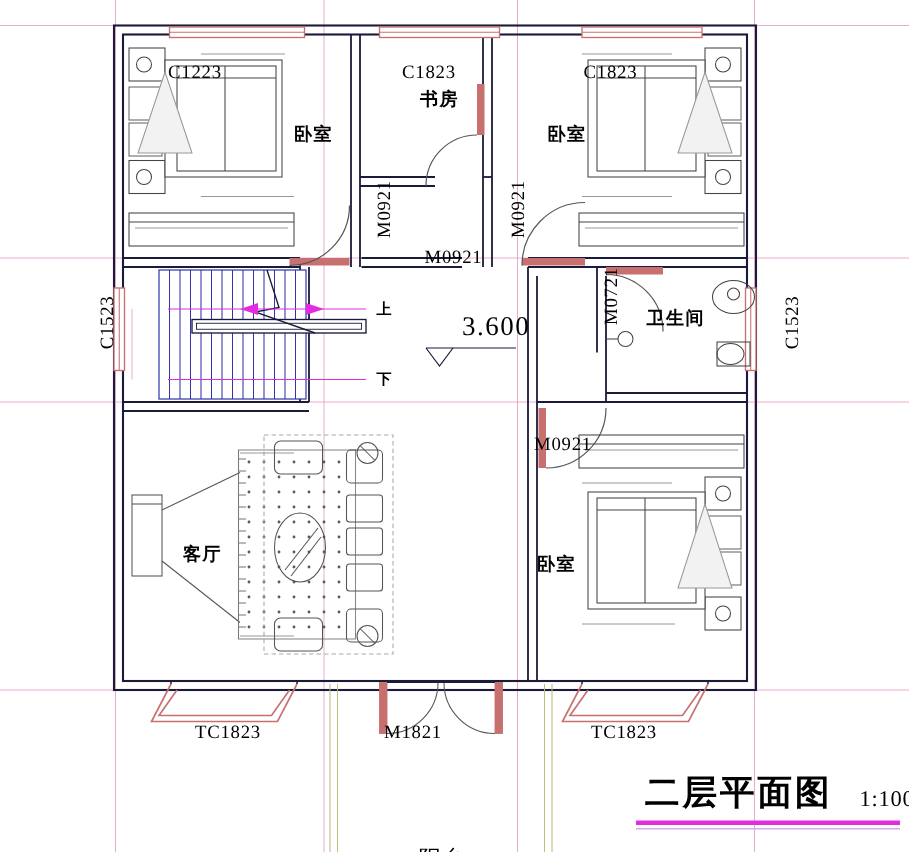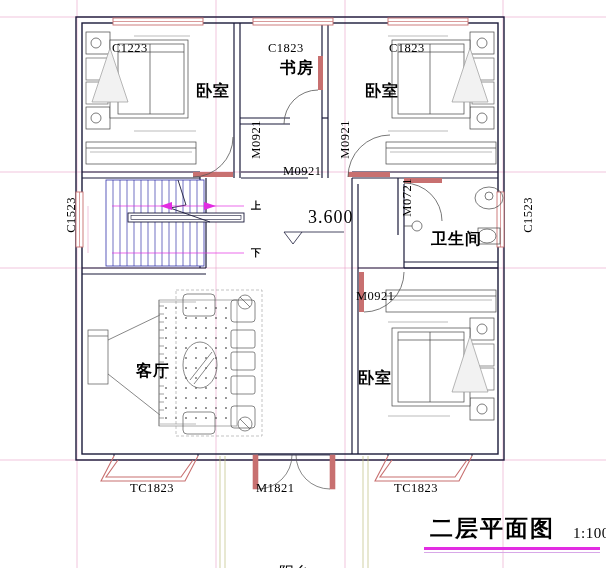--- a/index.html
+++ b/index.html
@@ -1,21 +1,21 @@
 <!DOCTYPE html>
 <html><head>
 <meta charset="utf-8">
 <style>
   html,body{margin:0;padding:0;background:#ffffff;}
   body{width:606px;height:568px;overflow:hidden;
        font-family:"Liberation Sans","DejaVu Sans",sans-serif;}
   #stage{position:relative;width:606px;height:568px;background:#ffffff;}
   svg.layer{position:absolute;left:0;top:0;width:606px;height:568px;}
   .lbl{position:absolute;white-space:nowrap;color:#000;}
-  .room{font-weight:bold;font-size:16px;letter-spacing:1px;}
+  .room{font-weight:bold;font-size:12px;letter-spacing:1px;}
   .code{font-size:12.5px;font-family:"Liberation Serif","DejaVu Serif",serif;letter-spacing:0.5px;margin-top:40px;}
   .codev{font-size:12.5px;font-family:"Liberation Serif","DejaVu Serif",serif;
          letter-spacing:0.5px;transform-origin:left top;}
   .elev{font-size:18px;font-family:"Liberation Serif","DejaVu Serif",serif;letter-spacing:1px;}
   .arrowlbl{font-size:10px;font-weight:bold;}
   .title{font-size:23px;font-weight:bold;letter-spacing:2px;}
   .scale{font-size:15px;font-family:"Liberation Serif","DejaVu Serif",serif;letter-spacing:0.5px;}
   .titleline{position:absolute;background:#e22ce2;height:3px;}
   .titleline2{position:absolute;background:#d8a8e8;height:1px;}
   .balcony{font-size:15px;font-weight:normal;letter-spacing:1px;margin-top:40px;}
@@ -395,22 +395,22 @@
       <line x1="90" y1="152" x2="192" y2="152"></line>
       <line x1="390" y1="152" x2="492" y2="152"></line>
       <line x1="390" y1="300" x2="492" y2="300"></line>
     </g>
 
   </svg>
 
   <div class="lbl room" style="left:196px;top:81px;">卧室</div>
   <div class="lbl room" style="left:280px;top:58px;">书房</div>
   <div class="lbl room" style="left:365px;top:81px;">卧室</div>
-  <div class="lbl room" style="left:431px;top:229px;">卫生间</div>
-  <div class="lbl room" style="left:136px;top:361px;">客厅</div>
+  <div class="lbl room" style="left:431px;top:204px;">卫生间</div>
+  <div class="lbl room" style="left:122px;top:361px;">客厅</div>
   <div class="lbl room" style="left:358px;top:368px;">卧室</div>
   <div class="lbl balcony" style="left:279px;top:523px;">阳台</div>
 
   <div class="lbl code" style="left:112px;top:1px;">C1223</div>
   <div class="lbl code" style="left:268px;top:1px;">C1823</div>
   <div class="lbl code" style="left:389px;top:1px;">C1823</div>
   <div class="lbl codev" style="left:64px;top:197px;transform:rotate(-90deg) translate(-100%,0);">C1523</div>
   <div class="lbl codev" style="left:521px;top:197px;transform:rotate(-90deg) translate(-100%,0);">C1523</div>
   <div class="lbl code" style="left:130px;top:441px;">TC1823</div>
   <div class="lbl code" style="left:394px;top:441px;">TC1823</div>

